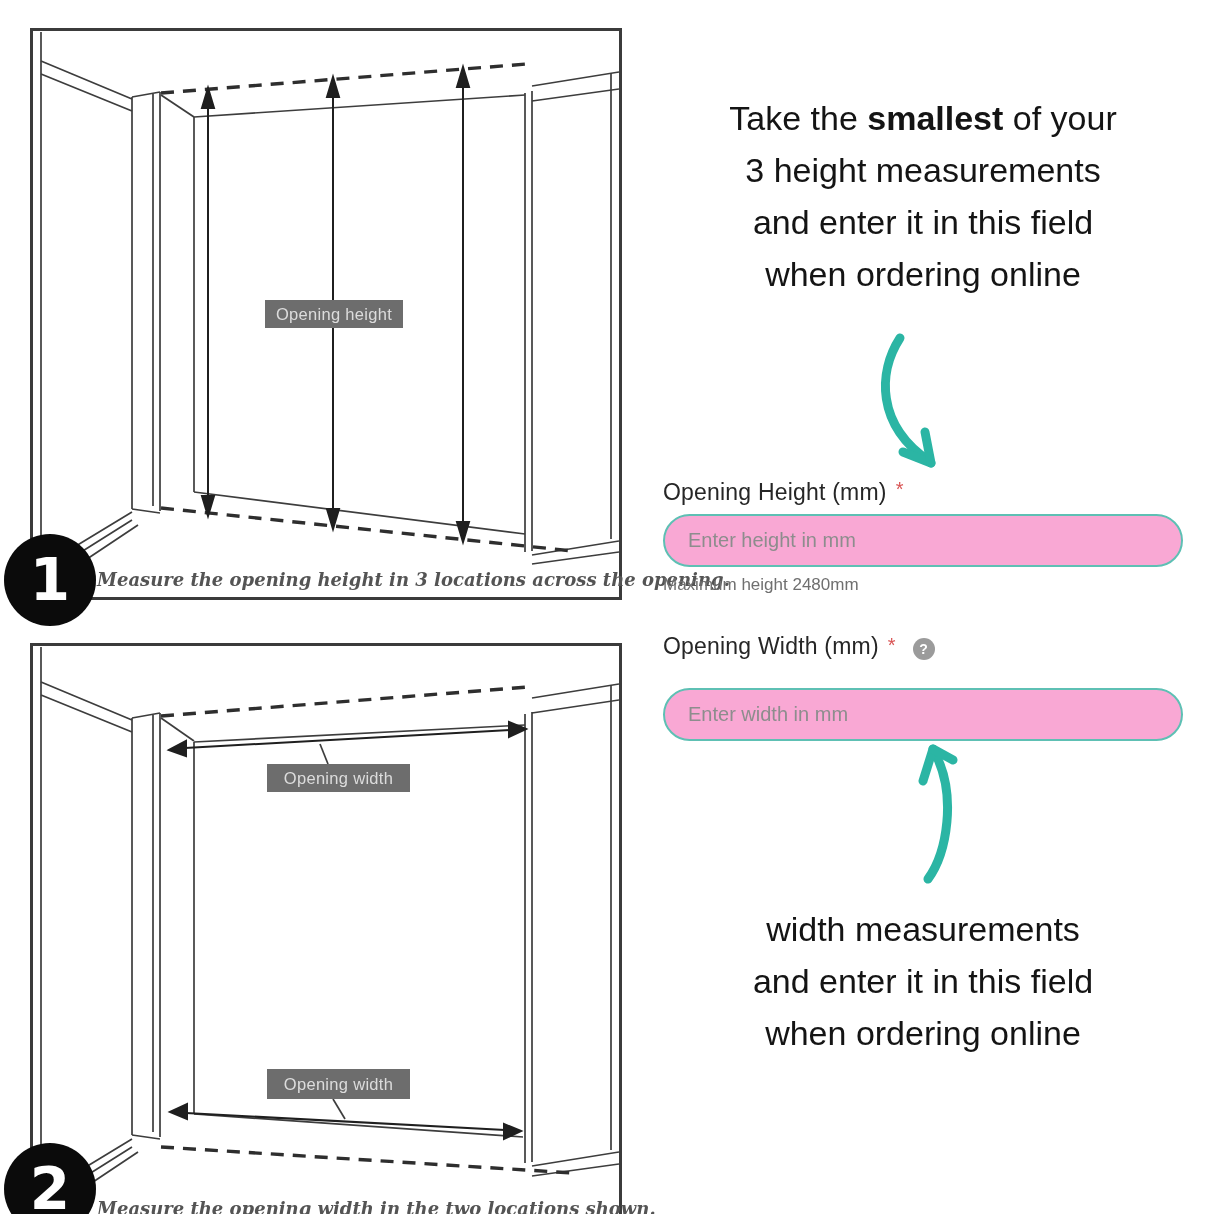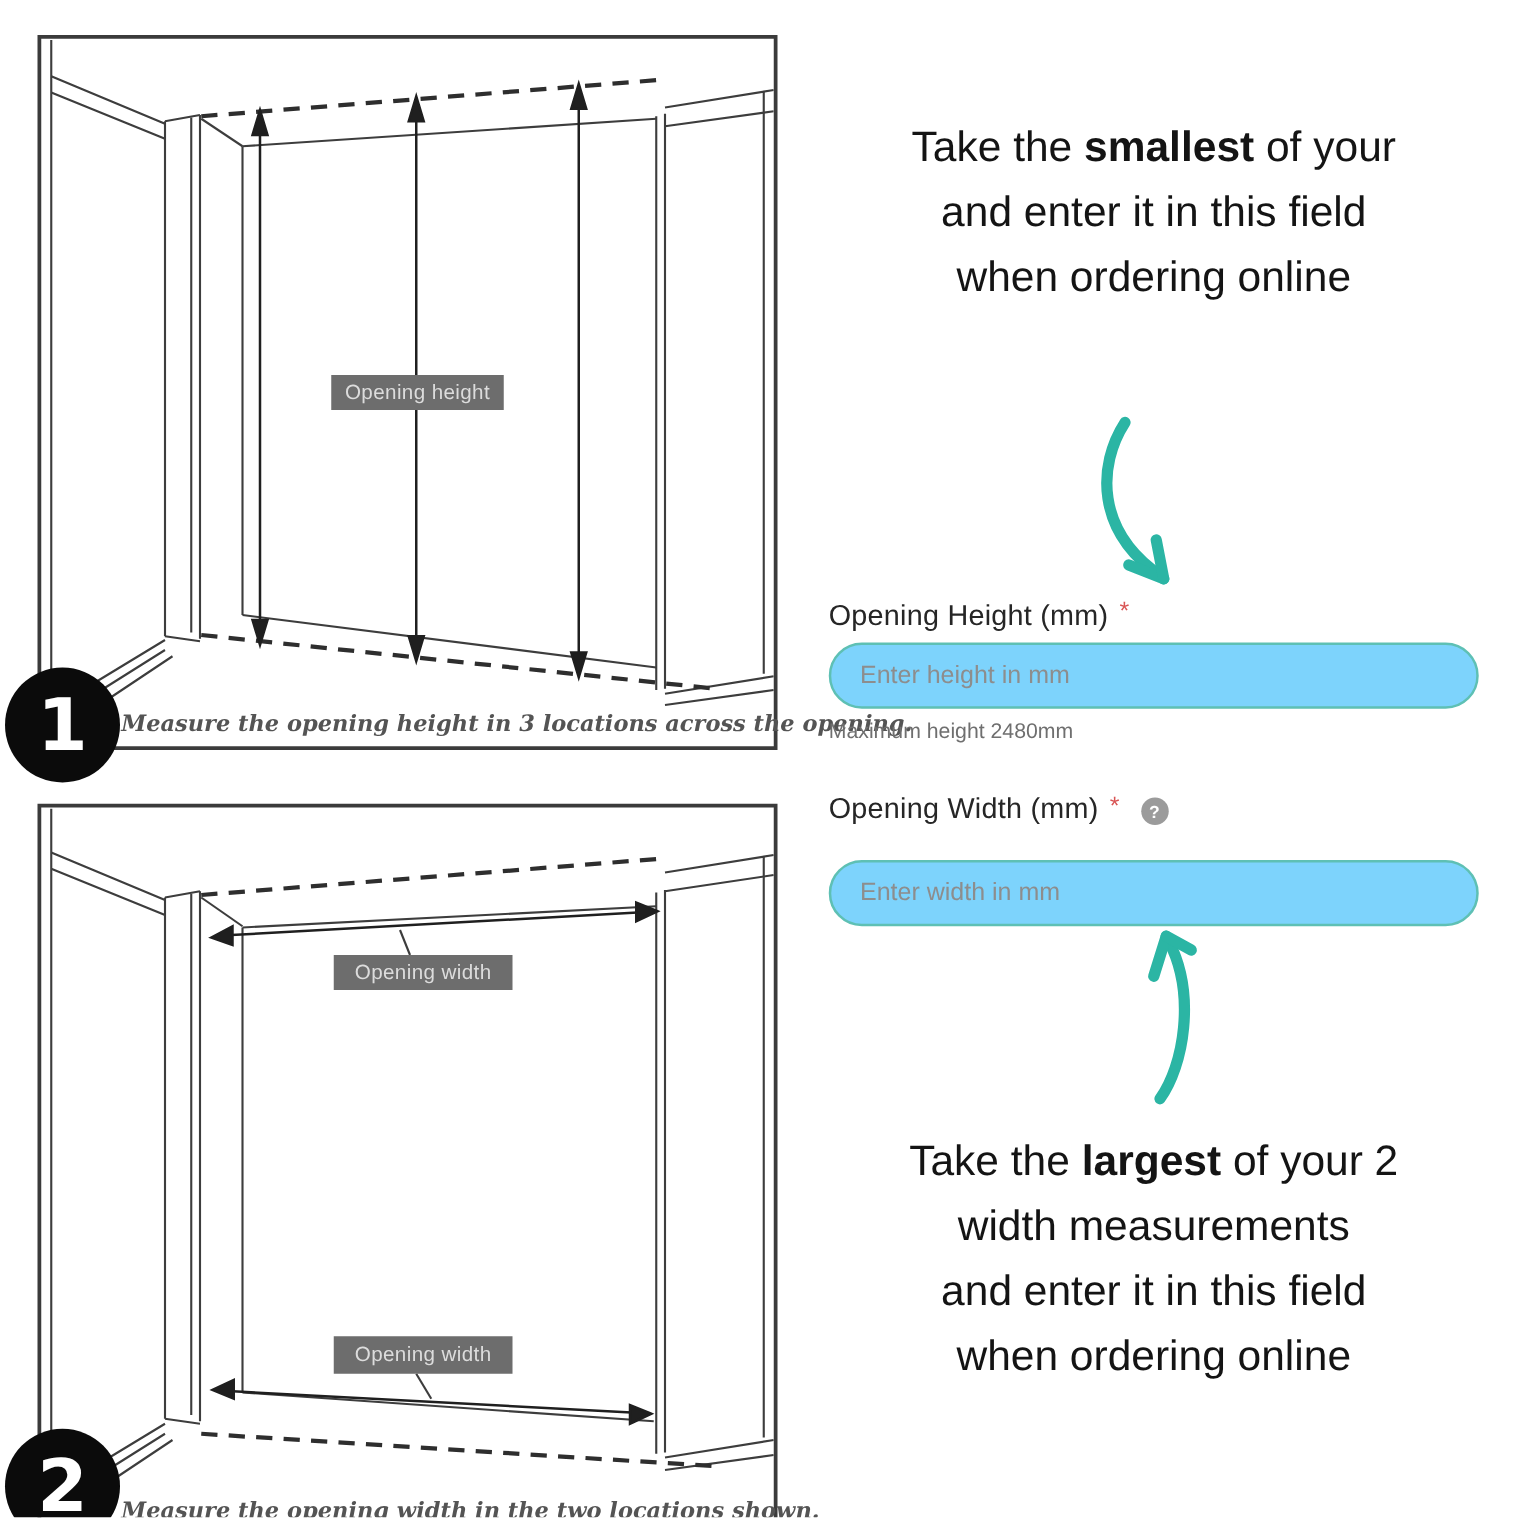--- a/index.html
+++ b/index.html
@@ -27,21 +27,21 @@
   .instr-bottom{top:903px;}
   .curve-arrow{position:absolute;}
   .field-label-row{position:absolute;left:663px;display:flex;align-items:center;}
   .field-label{font-size:23px;font-weight:400;color:#262626;letter-spacing:.2px;}
   .req{color:#d95555;font-size:20px;margin-left:9px;position:relative;top:-3px;}
   .help-circle{width:22px;height:22px;border-radius:50%;background:#9b9b9b;color:#fff;
                font-size:14px;font-weight:700;display:flex;align-items:center;justify-content:center;
                margin-left:17px;}
   .pill-input{position:absolute;left:663px;width:520px;height:53px;border:2px solid #5ec0b4;
               border-radius:27px;box-sizing:border-box;padding:0 0 0 23px;font-size:20px;
-              color:#444;outline:none;background:#7dd3fc;font-family:"Liberation Sans","DejaVu Sans",sans-serif;}
+              color:#444;outline:none;background:#f9a8d4;font-family:"Liberation Sans","DejaVu Sans",sans-serif;}
   .pill-input::placeholder{color:#8d8d8d;opacity:1;}
   .helper{position:absolute;left:663px;top:575px;font-size:17px;color:#6f6f6f;}
 </style>
 </head>
 <body>
 
 <div class="canvas">
 
   <div class="panel panel-1">
     <svg width="586" height="566" viewBox="0 0 586 566">
@@ -114,20 +114,21 @@
       </g>
     </svg>
     <div class="anno" style="left:234px;top:118px;width:143px;height:28px;">Opening width</div>
     <div class="anno" style="left:234px;top:423px;width:143px;height:30px;">Opening width</div>
     <div class="caption">Measure the opening width in the two locations shown.</div>
     <div class="badge badge-2">2</div>
   </div>
 
   <div class="instr instr-top">
     <div><span>Take the </span><b>smallest</b><span> of your</span></div>
+    <div>3 height measurements</div>
     <div>and enter it in this field</div>
     <div>when ordering online</div>
   </div>
 
   <svg class="curve-arrow" style="left:840px;top:330px;" width="110" height="145" viewBox="0 0 110 145">
     <g stroke="#2bb5a4" stroke-width="9" fill="none" stroke-linecap="round" stroke-linejoin="round">
       <path d="M 60 8 C 38 42 36 95 89 131"></path>
       <path d="M 91 133 L 63 122"></path>
       <path d="M 91 133 L 85 102"></path>
     </g>
@@ -149,19 +150,18 @@
 
   <svg class="curve-arrow" style="left:885px;top:733px;" width="100" height="155" viewBox="0 0 100 155">
     <g stroke="#2bb5a4" stroke-width="9" fill="none" stroke-linecap="round" stroke-linejoin="round">
       <path d="M 43 146 C 62 120 72 62 50 20"></path>
       <path d="M 48 16 L 38 48"></path>
       <path d="M 48 16 L 68 27"></path>
     </g>
   </svg>
 
   <div class="instr instr-bottom">
-    <div><span>Take the </span><b>largest</b><span> of your 2</span></div>
     <div>width measurements</div>
     <div>and enter it in this field</div>
     <div>when ordering online</div>
   </div>
 
 </div>
 
 </body></html>

